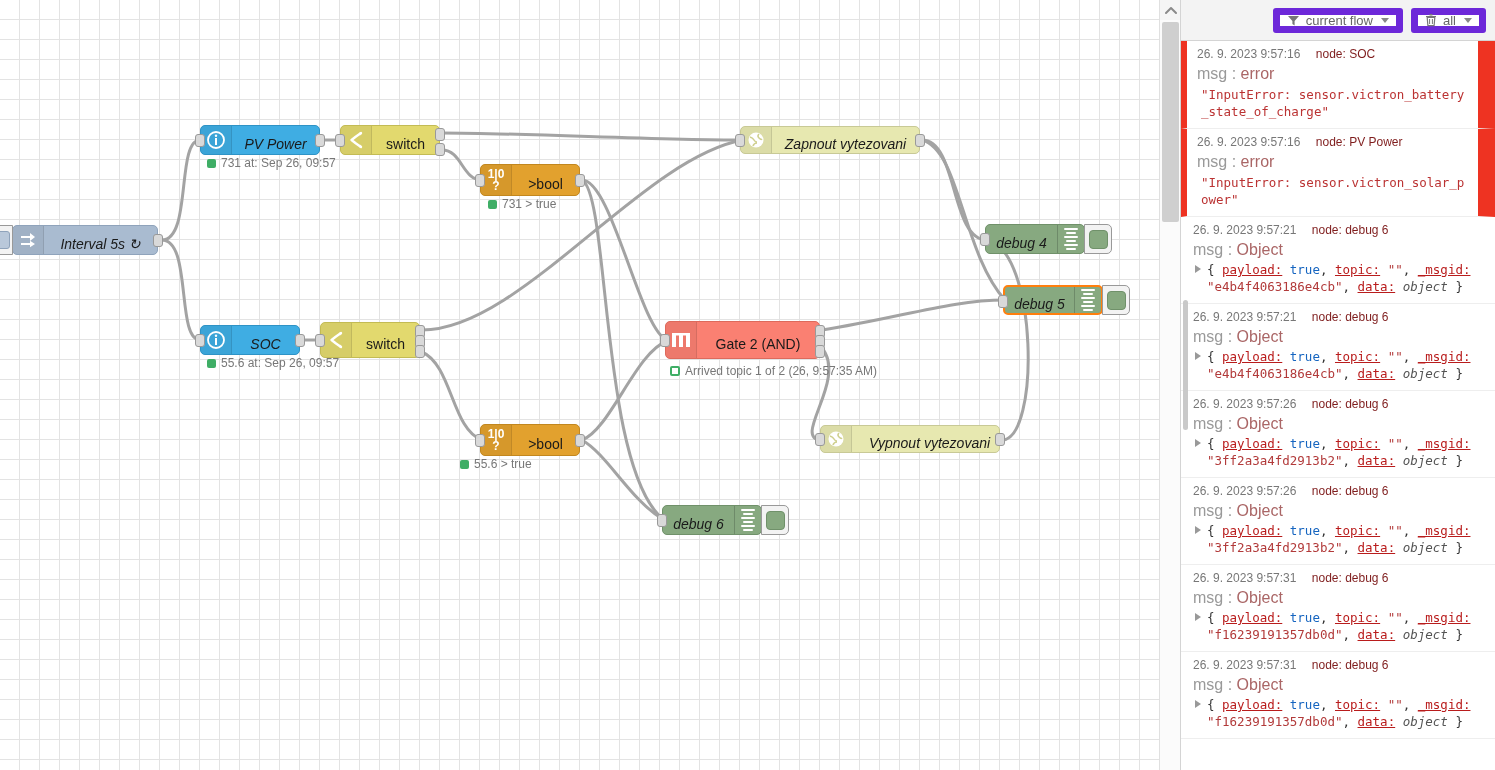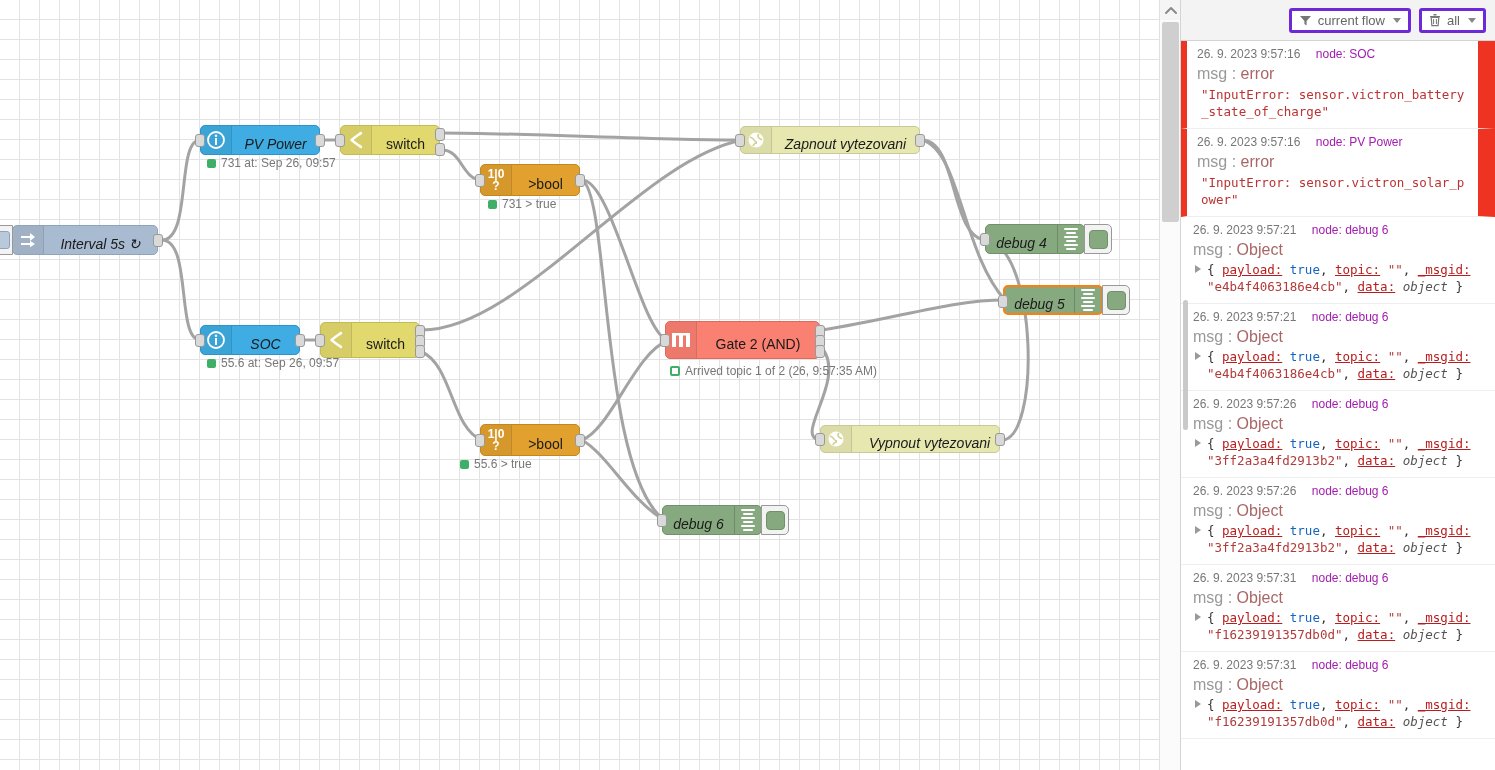--- a/index.html
+++ b/index.html
@@ -114,37 +114,37 @@
     display:flex;flex-direction:column;overflow:hidden;
   }
   #sb-toolbar{
     flex:0 0 41px;background:#f3f3f3;border-bottom:1px solid #d4d4d4;
     display:flex;align-items:center;justify-content:flex-end;gap:8px;
     padding-right:10px;box-sizing:border-box;
   }
   .sb-btn{
     display:flex;align-items:center;gap:6px;
     height:25px;padding:0 7px;box-sizing:border-box;
-    background:#fff;border:3px solid #6d28d9;border-radius:3px;
+    background:#fff;border:7px solid #6d28d9;border-radius:3px;
     font-size:13px;color:#666;white-space:nowrap;
   }
   .sb-btn .caret{
     width:0;height:0;border-left:4px solid transparent;border-right:4px solid transparent;
     border-top:5px solid #888;margin-left:2px;
   }
   #msg-list{flex:1;overflow:hidden;position:relative;}
   .msg{
     position:relative;box-sizing:border-box;
     border-bottom:1px solid #eee;
     padding:6px 10px 8px 12px;
     background:#fff;
   }
   .msg.error{border-left:6px solid #e32;border-right:18px solid #e32;padding-left:10px;}
   .msg-head{font-size:12px;color:#777;margin-bottom:4px;white-space:nowrap;}
-  .msg-head .node-name{margin-left:12px;color:#a21caf;}
+  .msg-head .node-name{margin-left:12px;color:#7f1d1d;}
   .msg-type{font-size:16px;color:#a66;margin-bottom:3px;}
   .msg-type .k{color:#999;}
   .msg-body{
     font-family:"DejaVu Sans Mono", monospace;font-size:12.5px;line-height:16.5px;
     padding-left:14px;position:relative;word-break:break-word;
   }
   .msg-body .tri{
     position:absolute;left:2px;top:3px;
     width:0;height:0;border-top:4.5px solid transparent;border-bottom:4.5px solid transparent;
     border-left:6px solid #999;

